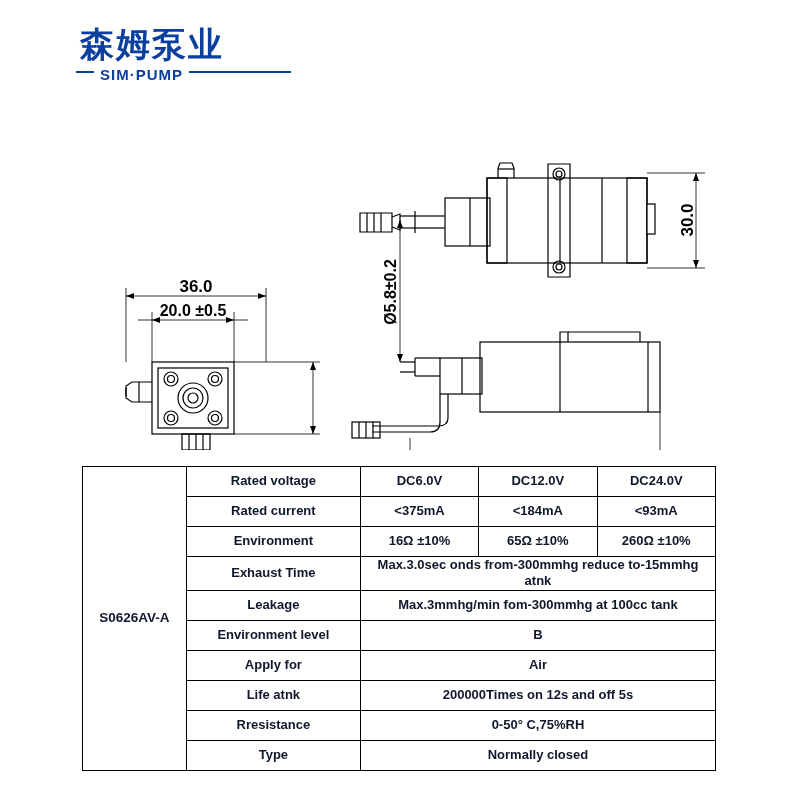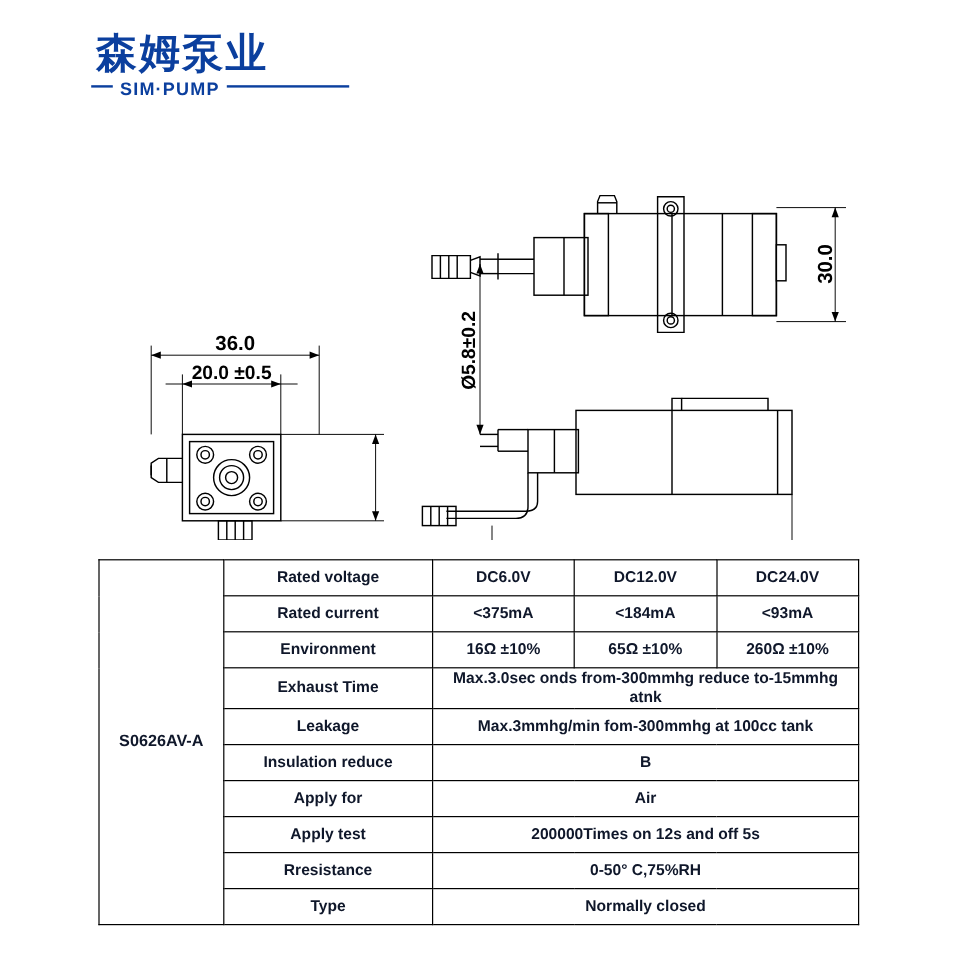--- a/index.html
+++ b/index.html
@@ -279,29 +279,29 @@
       </tr>
       <tr>
         <td class="label">Exhaust Time</td>
         <td class="val" colspan="3" style="width: 356px;">Max.3.0sec onds from-300mmhg reduce to-15mmhg atnk</td>
       </tr>
       <tr>
         <td class="label">Leakage</td>
         <td class="val" colspan="3" style="width: 356px; margin-top: 26px;">Max.3mmhg/min fom-300mmhg at 100cc tank</td>
       </tr>
       <tr>
-        <td class="label">Insulation reduce</td>
+        <td class="label">Environment level</td>
         <td class="val" colspan="3" style="width: 356px;">B</td>
       </tr>
       <tr>
         <td class="label">Apply for</td>
         <td class="val" colspan="3" style="width: 356px; margin-left: 28px;">Air</td>
       </tr>
       <tr>
-        <td class="label">Apply test</td>
+        <td class="label">Life atnk</td>
         <td class="val" colspan="3" style="width: 356px;">200000Times on 12s and off 5s</td>
       </tr>
       <tr>
         <td class="label">Rresistance</td>
         <td class="val" colspan="3" style="width: 356px;">0-50° C,75%RH</td>
       </tr>
       <tr>
         <td class="label">Type</td>
         <td class="val" colspan="3" style="width: 356px; margin-top: 40px;">Normally closed</td>
       </tr>

